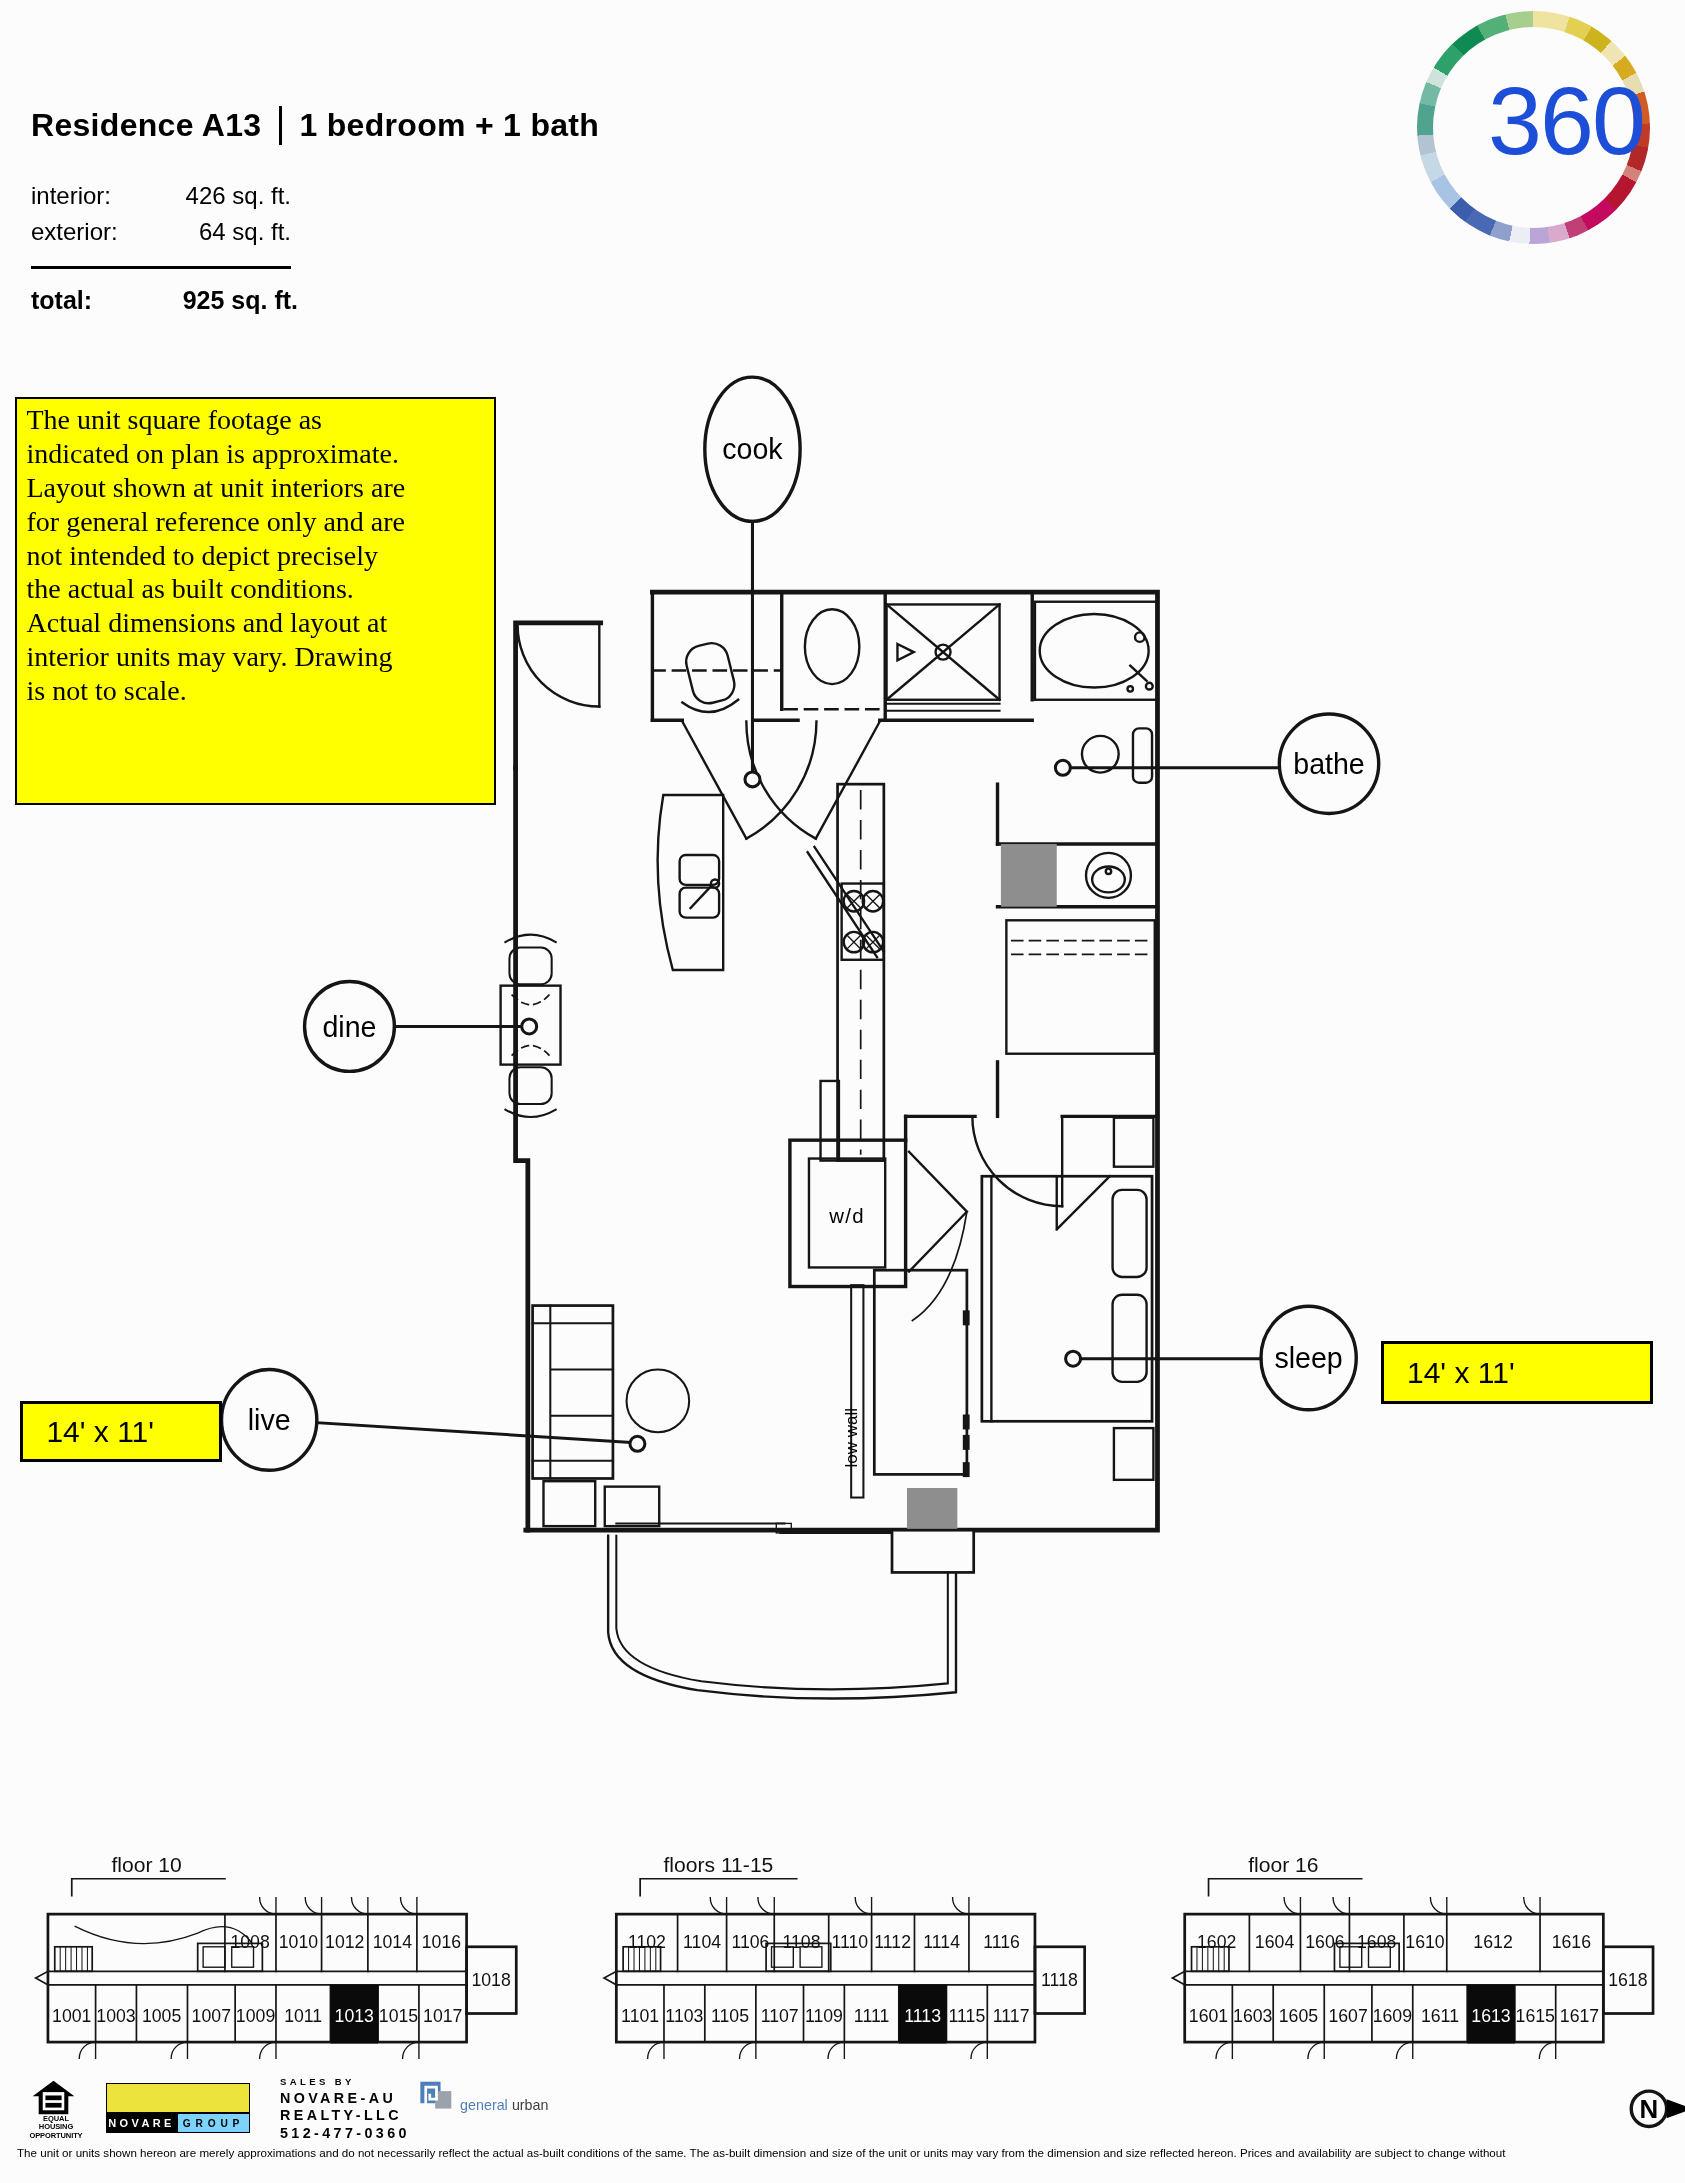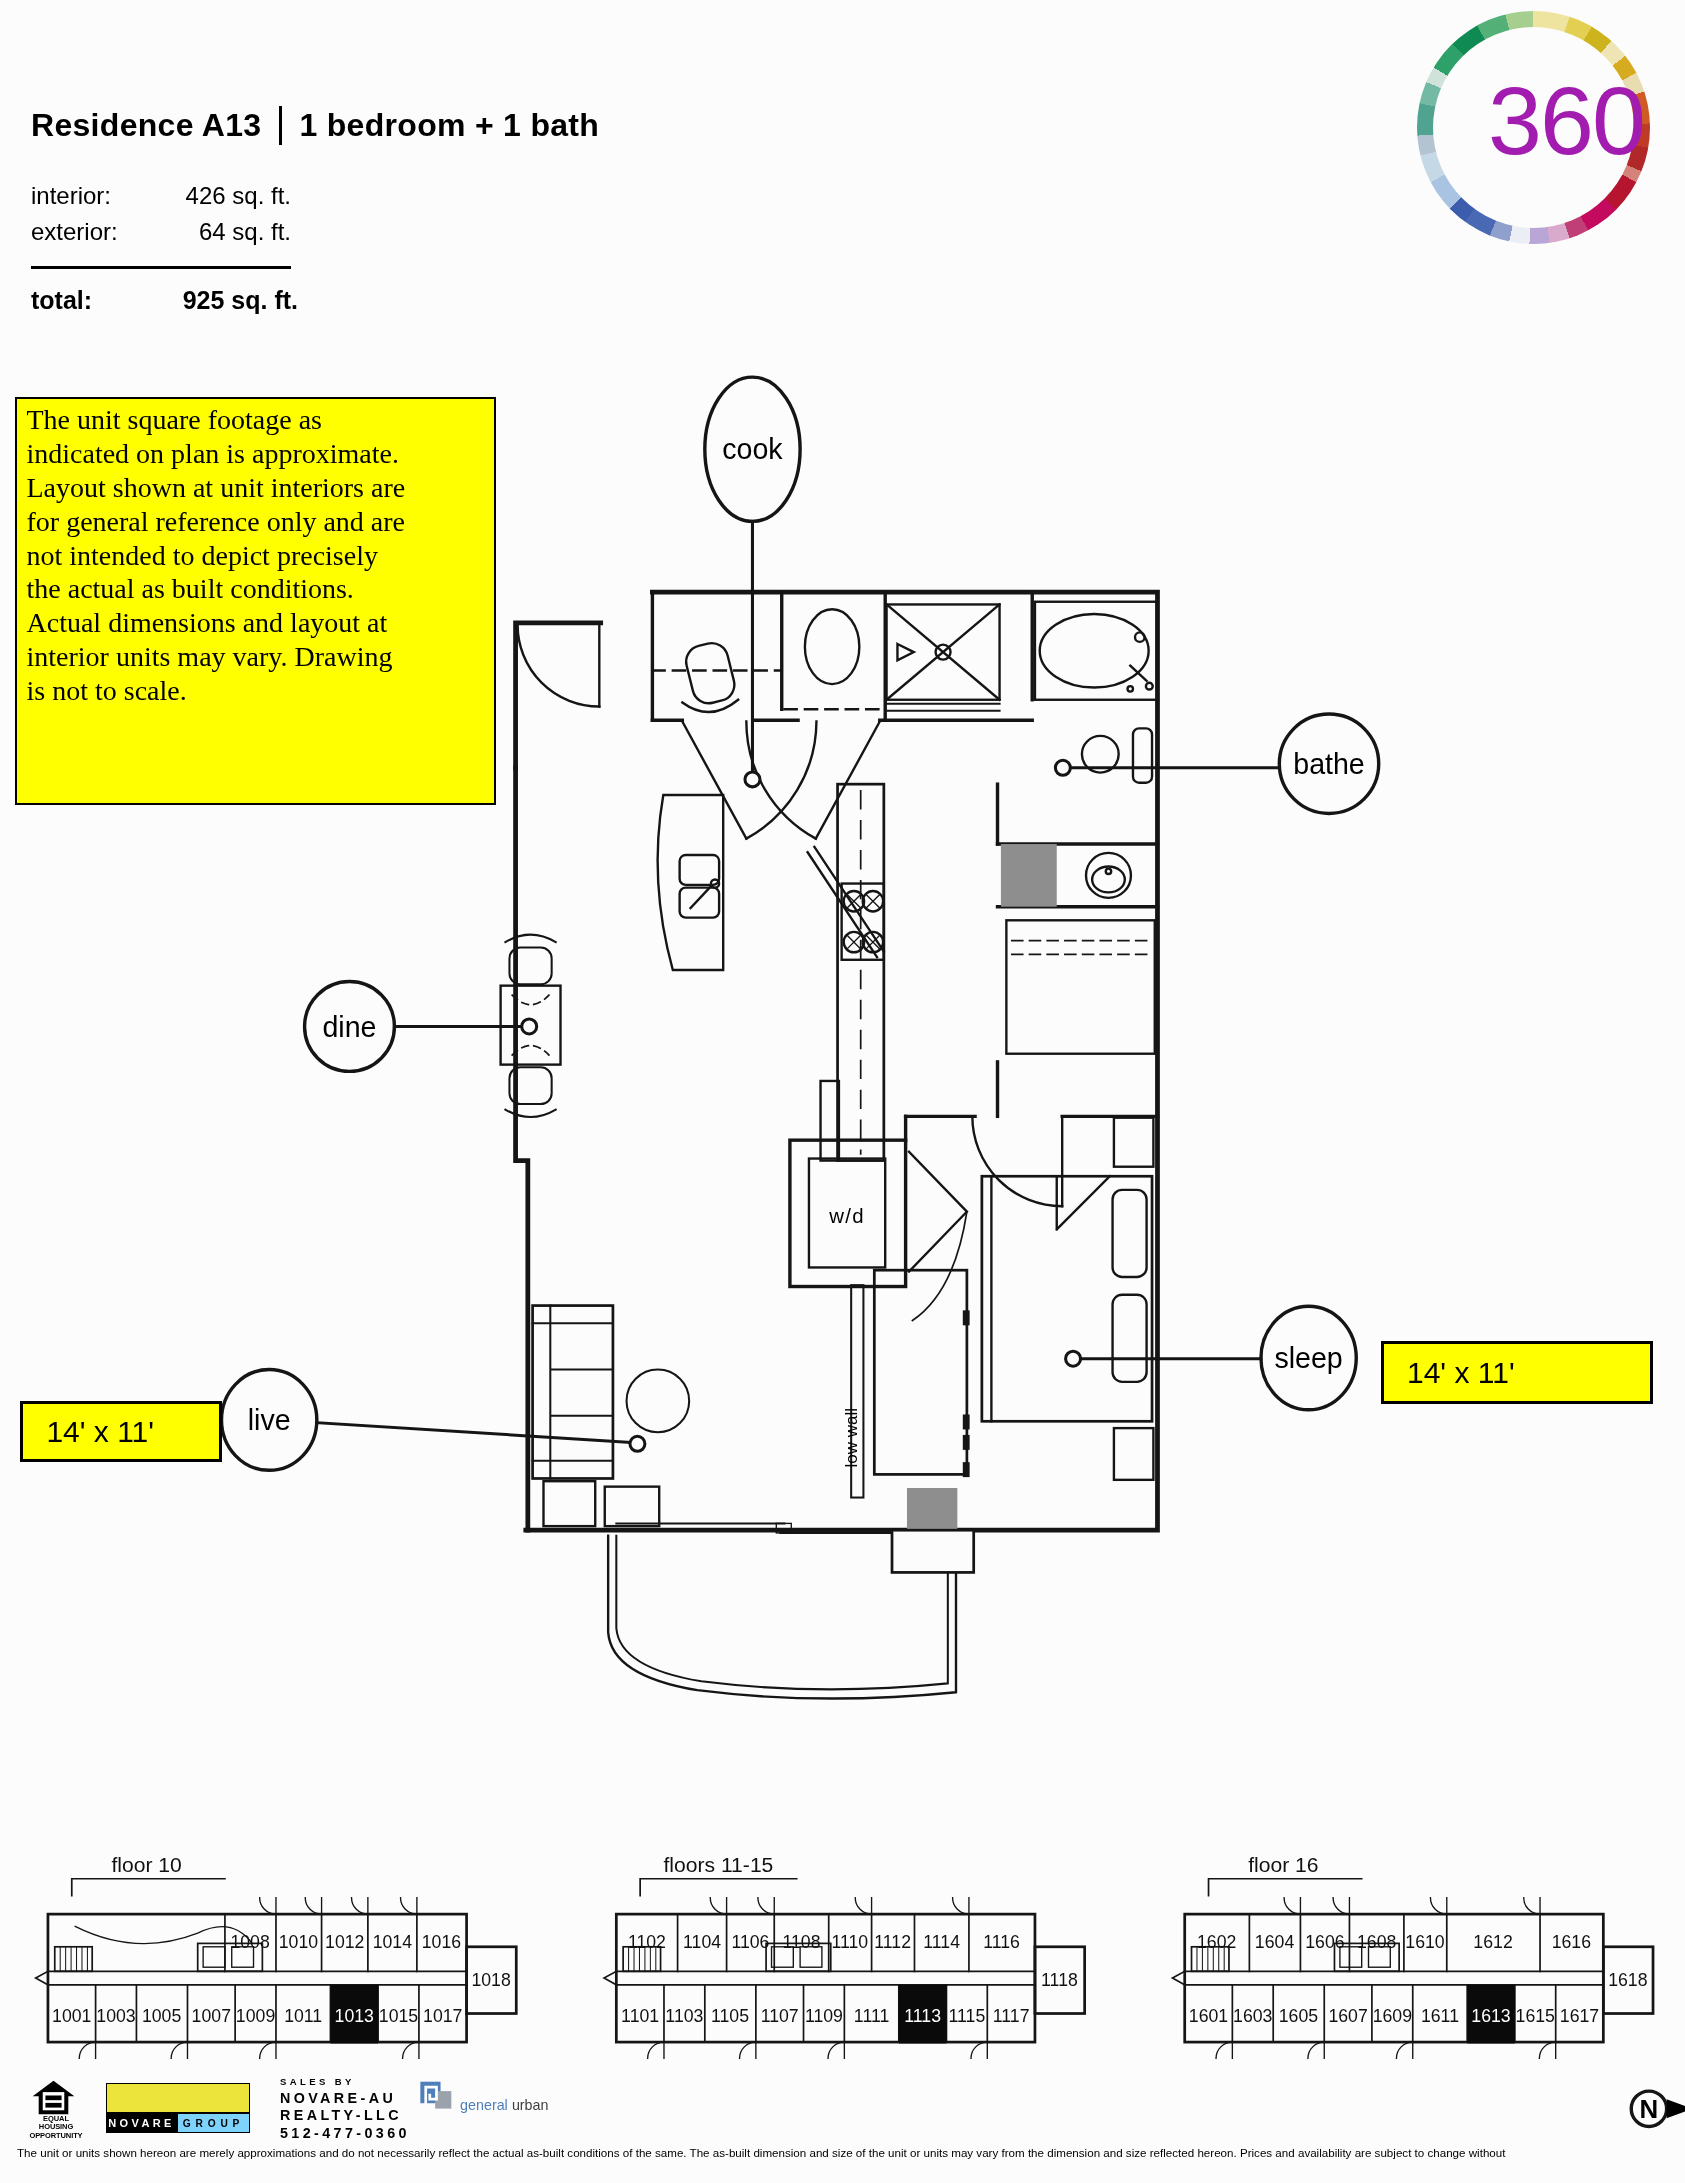--- a/index.html
+++ b/index.html
@@ -365,21 +365,21 @@
       <span>64 sq. ft.</span>
     </div>
   </div>
   <div class="overlay stats-rule"></div>
   <div class="overlay total-row">
     <span>total:</span>
     <span>925 sq. ft.</span>
   </div>
 
   <div class="overlay logo-ring"></div>
-  <div class="overlay logo-text" style="color:#a21caf;">360</div>
+  <div class="overlay logo-text" style="color:#1d4ed8;">360</div>
 
   <div class="overlay disclaimer">The unit square footage as
 indicated on plan is approximate.
 Layout shown at unit interiors are
 for general reference only and are
 not intended to depict precisely
 the actual as built conditions.
 Actual dimensions and layout at
 interior units may vary.  Drawing
 is not to scale.</div>

